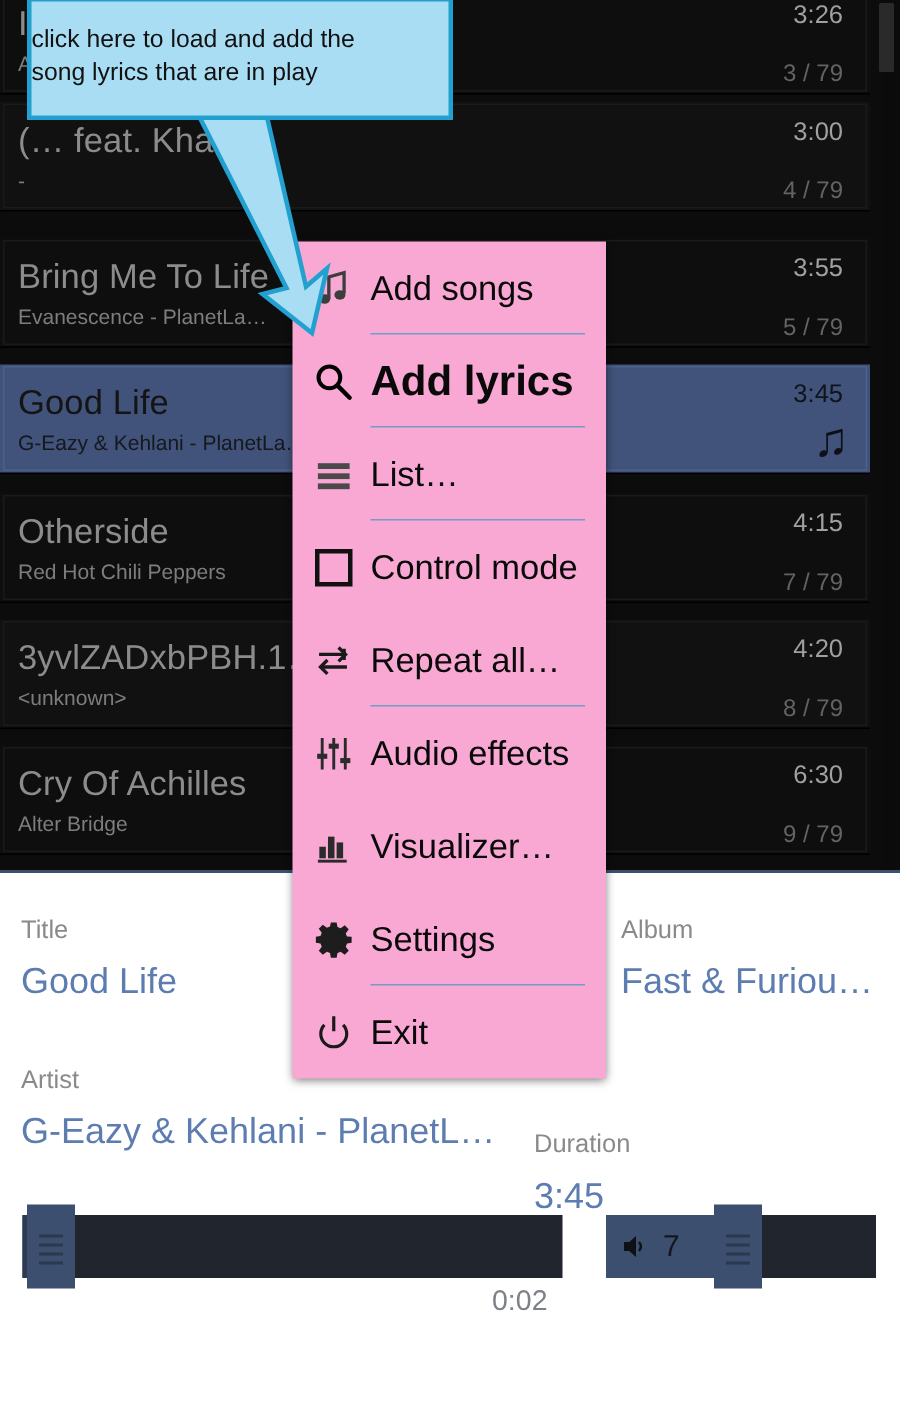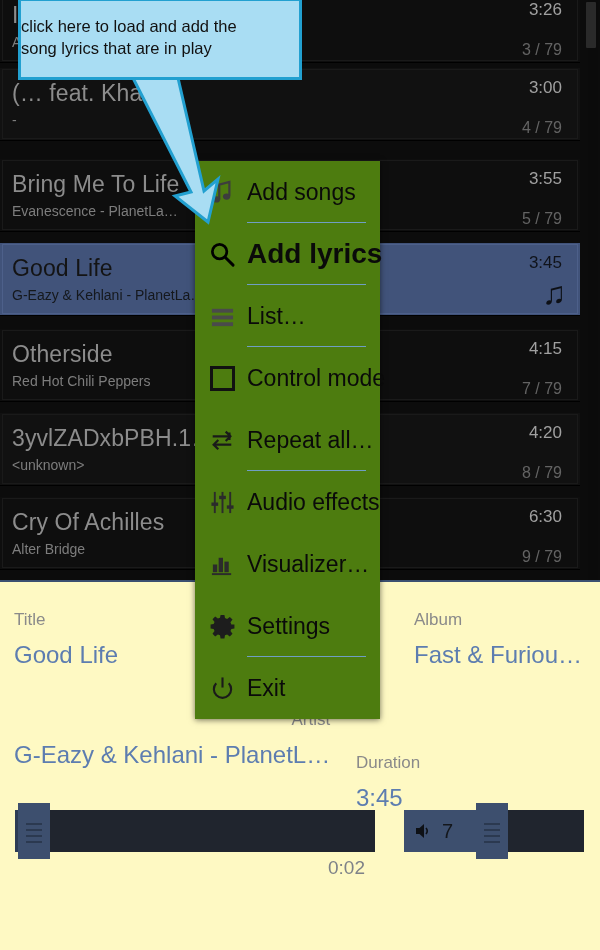--- a/index.html
+++ b/index.html
@@ -25,29 +25,29 @@
   .row.sel .artist{color:#15181c;}
   .dur{position:absolute;right:18px;top:10px;font-size:17px;color:#a0a0a0;}
   .row.sel .dur{color:#10131a;}
   .pos{position:absolute;right:18px;top:40px;font-size:16px;color:#636363;margin-top:11px;}
   .noteico{position:absolute;right:14px;top:34px;font-size:32px;line-height:32px;color:#0d1016;}
 
   .scrollbar{position:absolute;right:2px;top:0;width:10px;height:580px;background:#0b0b0b;}
   .scrollthumb{position:absolute;right:2px;top:2px;width:10px;height:46px;background:#2a2a2a;border-radius:1px;}
 
   
-  .infopanel{position:absolute;left:0;top:580px;width:600px;height:370px;background:#fef9c3;
+  .infopanel{position:absolute;left:0;top:580px;width:600px;height:370px;background:#ffffff;
     border-top:2px solid #3c5070;box-sizing:border-box;}
   .fld{position:absolute;}
   .fld .lbl{font-size:17px;color:#8a8a8a;margin:0;padding:0;white-space:nowrap;}
   .fld .val{font-size:24px;color:#5d7db0;margin-top:11px;white-space:nowrap;}
 
   #f-title{left:14px;top:28px;}
   #f-album{left:414px;top:28px;}
-  #f-artist{left:14px;top:128px;text-align:right;}
+  #f-artist{left:14px;top:128px;}
   #f-duration{left:356px;top:128px;margin-top:43px;}
 
   
   .seek{position:absolute;left:15px;top:810px;width:360px;height:42px;background:#20252e;}
   .seek .fill{position:absolute;left:0;top:0;width:4px;height:42px;background:#2d3c55;}
   .seek .time{position:absolute;right:10px;top:11px;font-size:19px;color:#7e8288;margin-top:36px;}
   .knob{position:absolute;width:32px;height:56px;background:#3d4f6e;top:-7px;}
   .knob i{position:absolute;left:8px;width:16px;height:2px;background:#2b3950;display:block;}
   .knob i:nth-child(1){top:20px}.knob i:nth-child(2){top:26px}
   .knob i:nth-child(3){top:32px}.knob i:nth-child(4){top:38px}
@@ -56,21 +56,21 @@
   .vol{position:absolute;left:404px;top:810px;width:180px;height:42px;background:#20252e;}
   .vol .vfill{position:absolute;left:0;top:0;width:76px;height:42px;background:#3d4f6e;}
   .vol .vnum{position:absolute;left:38px;top:10px;font-size:20px;color:#14171c;}
   .spk{position:absolute;left:12px;top:13px;width:16px;height:16px;}
   #volknob{left:72px;}
 
   
   .transport{position:absolute;left:0;top:875px;width:600px;height:72px;}
 
   
-  .menu{position:absolute;left:195px;top:161px;width:185px;background:#4d7c0f;
+  .menu{position:absolute;left:195px;top:161px;width:209px;background:#f9a8d4;
         box-shadow:0 1px 6px rgba(0,0,0,.55);z-index:40;}
   .mi{position:relative;height:62px;box-sizing:border-box;display:flex;align-items:center;padding-left:8px;}
   .mi .mic{width:38px;height:38px;display:flex;align-items:center;justify-content:center;flex:0 0 38px;}
   .mi .mlabel{font-size:23px;color:#0a0a0a;margin-left:6px;white-space:nowrap;}
   .mi.big .mlabel{font-size:28px;font-weight:bold;}
   .mi .divider{position:absolute;left:52px;right:14px;bottom:0;height:1px;background:#6f9ec4;}
 
   .sq{width:25px;height:25px;border:3px solid #111;box-sizing:border-box;}
 
   

